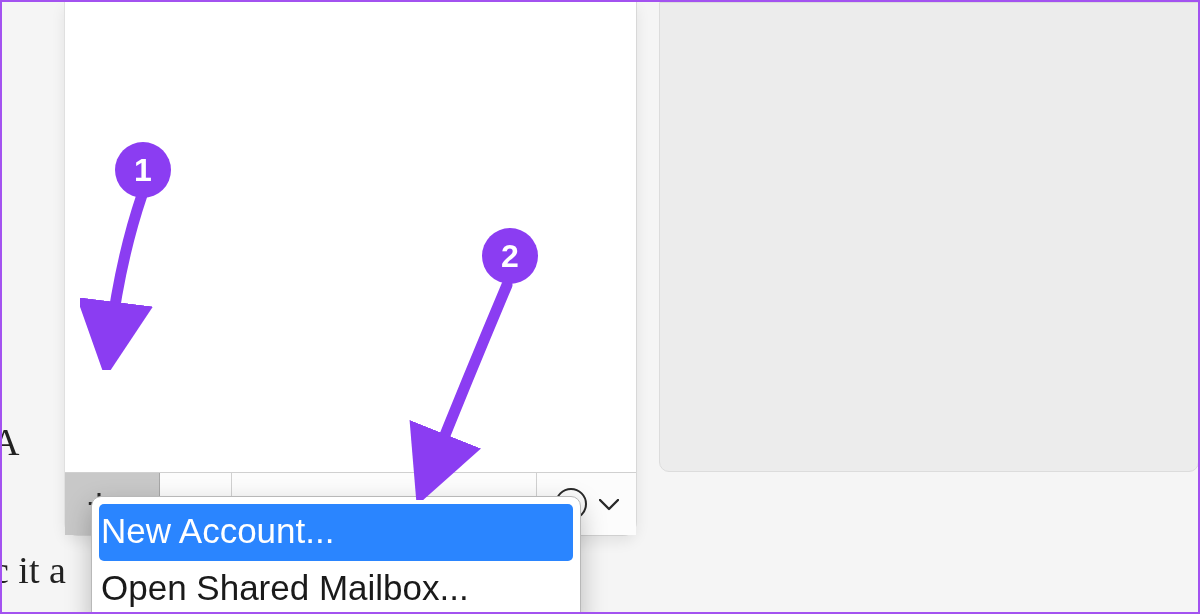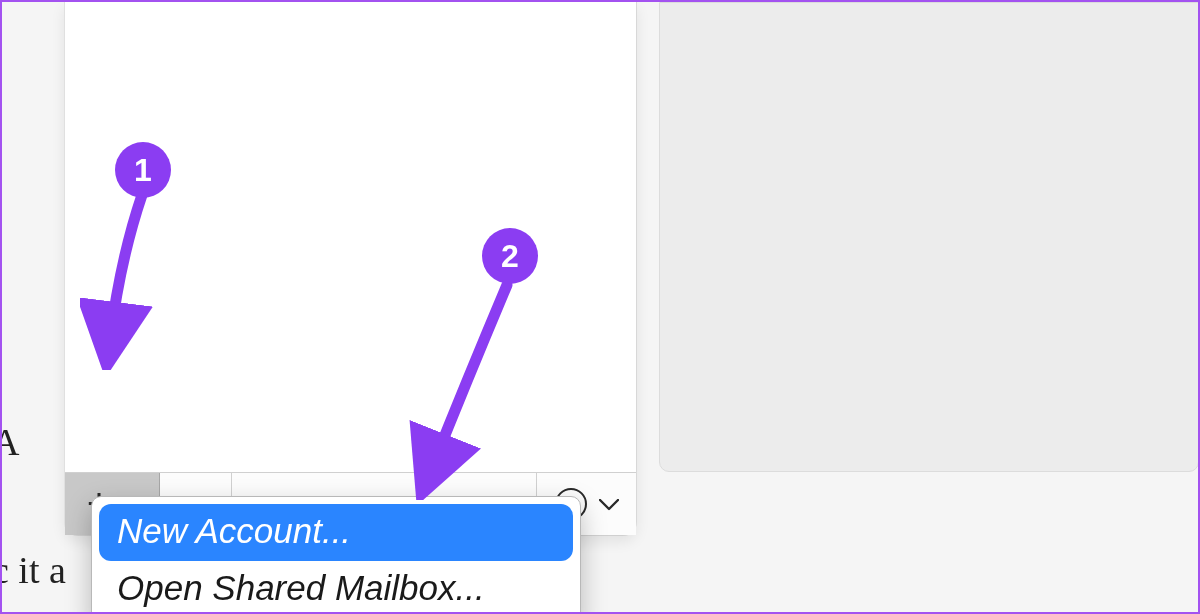--- a/index.html
+++ b/index.html
@@ -126,25 +126,24 @@
       background: #ffffff;
       border: 1px solid #b8b8b8;
       border-radius: 10px;
       box-shadow: 0 10px 26px rgba(0,0,0,0.25);
       padding: 7px;
       z-index: 10;
     }
     .menu-item {
       font-size: 35px;
       color: #1a1a1a;
-      padding: 7px 18px 10px 18px;
-      border-radius: 12px;
+      padding: 7px 18px 10px 2px;
+      border-radius: 5px;
       cursor: pointer;
       white-space: nowrap;
-      font-style: italic;
     }
     .menu-item.selected {
       background: #2a85ff;
       color: #ffffff;
     }
 
     .callout-circle {
       position: absolute;
       width: 56px;
       height: 56px;

